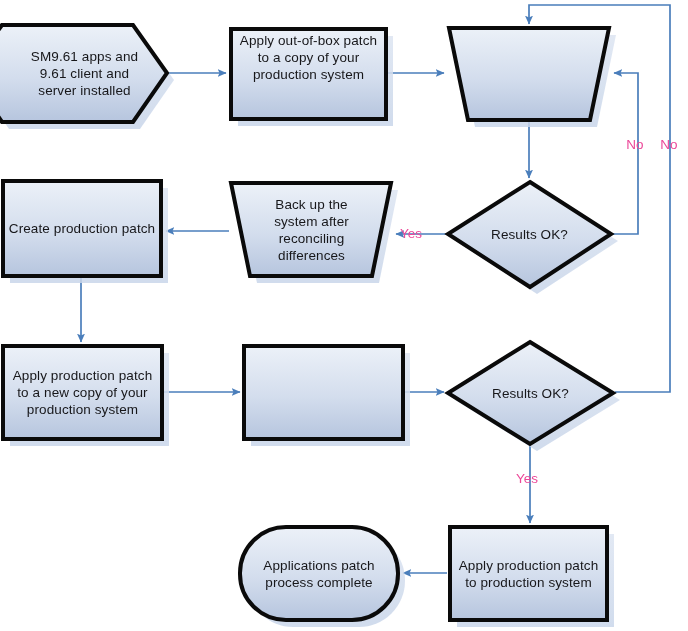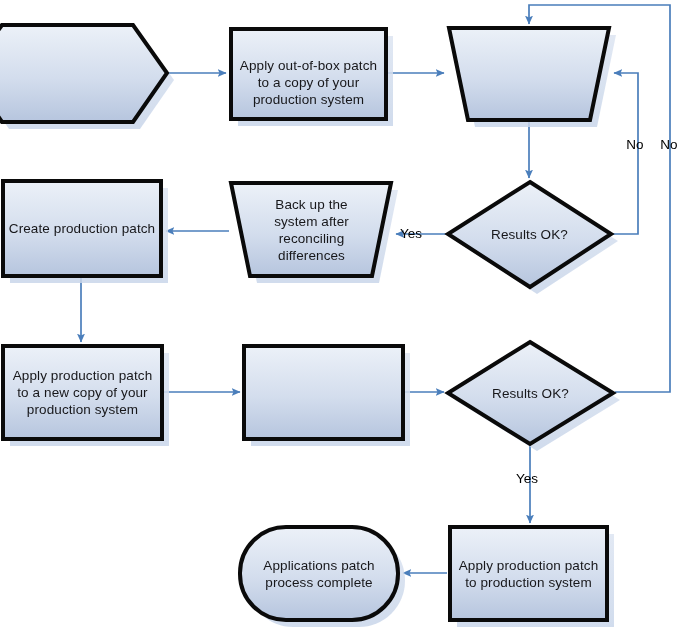--- a/index.html
+++ b/index.html
@@ -37,21 +37,21 @@
     color: #17171a;
     font-size: 13.5px;
     line-height: 17px;
     letter-spacing: 0.1px;
     pointer-events: none;
     white-space: pre-line;
   }
   .edge-label {
     position: absolute;
     z-index: 4;
-    color: #000000;
+    color: #ec4899;
     font-size: 13.5px;
     line-height: 15px;
     text-align: center;
     pointer-events: none;
   }
 </style>
 </head>
 <body>
 
 <div id="canvas">
@@ -123,21 +123,24 @@
       <rect x="244" y="346" width="159" height="93"></rect>
 
       <polygon points="530,342 613,393 530,444 448,393"></polygon>
 
       <rect x="450" y="527" width="157" height="93"></rect>
 
       <rect x="240" y="527" width="158" height="93" rx="46" ry="46"></rect>
     </g>
   </svg>
 
-  <div class="node-text" style="left:231px;top:37px;  width:155px; height:90px;">Apply out-of-box patch
+  <div class="node-text" style="left:2px;  top:25px;  width:165px; height:97px;">SM9.61 apps and
+9.61 client and
+server installed</div>
+  <div class="node-text" style="left:231px;top:12px;  width:155px; height:90px;">Apply out-of-box patch
 to a copy of your
 production system</div>
   <div class="node-text" style="left:448px;top:182px; width:163px; height:105px;">Results OK?</div>
   <div class="node-text" style="left:240px;top:183px; width:143px; height:93px;">Back up the
 system after
 reconciling
 differences</div>
   <div class="node-text" style="left:3px;  top:181px; width:158px; height:95px;">Create production patch</div>
   <div class="node-text" style="left:3px;  top:346px; width:159px; height:93px;">Apply production patch
 to a new copy of your

